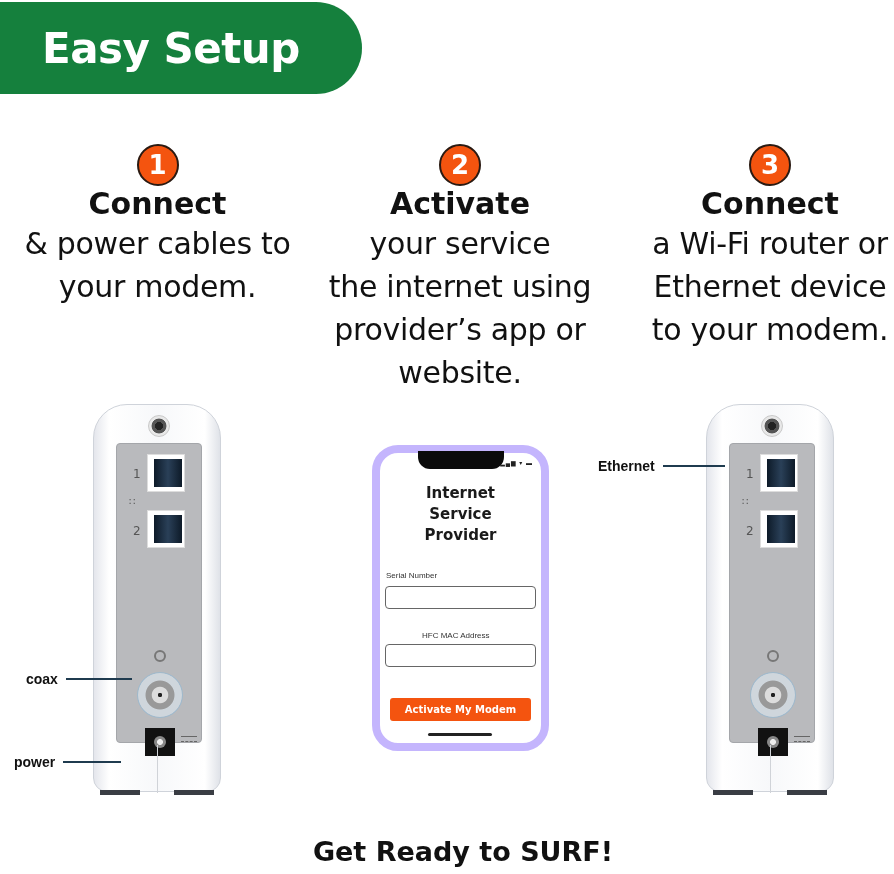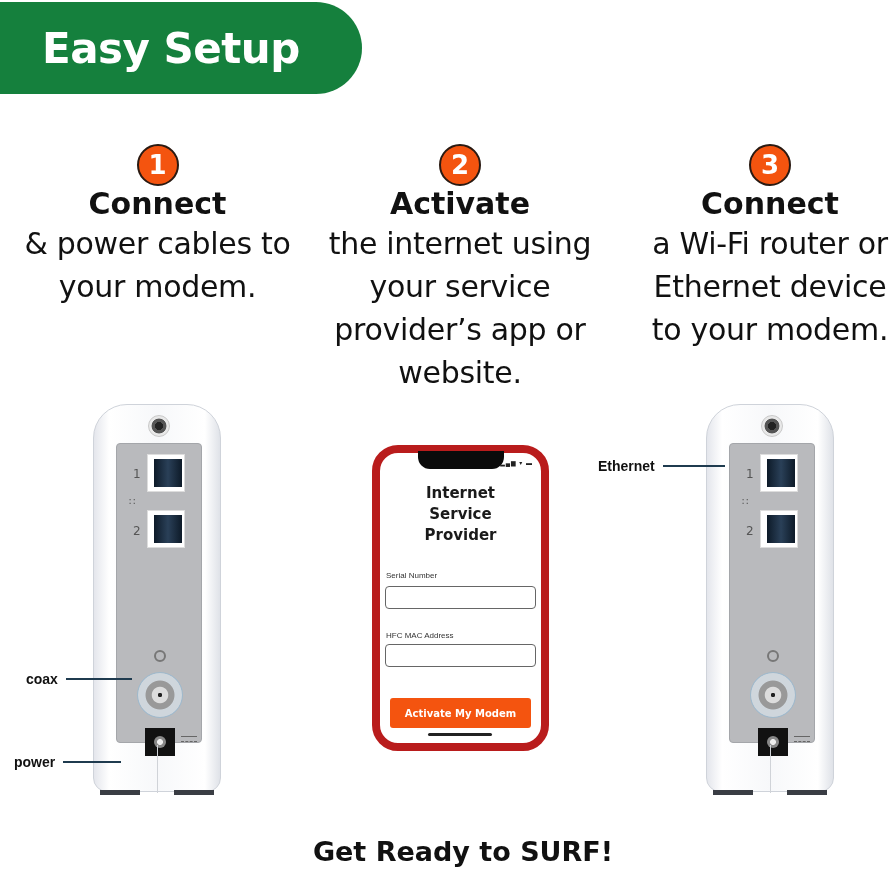--- a/index.html
+++ b/index.html
@@ -92,43 +92,43 @@
     .callout { position: absolute; display: flex; align-items: center; }
     .callout-label { font-size: 14px; font-weight: 700; color: #111; font-family: Liberation Sans, sans-serif; }
     .callout-line { height: 2px; background: #1f3b4f; margin-left: 8px; }
     .callout-coax { left: 26px; top: 671px; }
     .callout-power { left: 14px; top: 724px; margin-top: 30px; }
     .callout-eth { left: 598px; top: 458px; }
 
     
     .phone {
       position: absolute; left: 372px; top: 445px; width: 177px; height: 306px;
-      background: #fff; border: 8px solid #b91c1c; border-radius: 26px;
+      background: #fff; border: 8px solid #c4b5fd; border-radius: 26px;
     }
     .notch {
       position: absolute; left: 38px; top: -2px; width: 86px; height: 18px; background: #0b0b0b;
       border-radius: 0 0 12px 12px;
     }
     .status-icons { position: absolute; right: 8px; top: 6px; font-size: 6px; color: #222; letter-spacing: 1px; }
     .phone-title {
       position: absolute; left: 0; top: 30px; width: 100%; text-align: center;
       font-size: 15px; font-weight: 700; line-height: 21px; color: #1a1a1a;
       font-family: "DejaVu Sans", sans-serif;
     }
     .field-label { position: absolute; left: 6px; font-size: 8px; color: #333; font-family: "Liberation Sans", sans-serif; text-align: right; }
     .field-label-1 { top: 118px; }
-    .field-label-2 { top: 178px; }
+    .field-label-2 { top: 178px; margin-left: 36px; }
     .field {
       position: absolute; left: 5px; width: 151px; height: 23px; border: 1.5px solid #666; border-radius: 4px;
       background: #fff; font-size: 9px; padding: 0 4px;
     }
     .field-1 { top: 133px; }
     .field-2 { top: 191px; }
     .activate-btn {
-      position: absolute; left: 10px; top: 245px; width: 141px; height: 30px; background: #f4540f;
+      position: absolute; left: 10px; top: 245px; width: 141px; height: 23px; background: #f4540f;
       border: none; border-radius: 3px; color: #fff; font-size: 10px; font-weight: 700;
       font-family: "DejaVu Sans", sans-serif;
     }
     .home-bar { position: absolute; left: 48px; bottom: 7px; width: 64px; height: 3px; background: #222; border-radius: 2px; }
 
     .footer-text {
       position: absolute; left: 0; top: 836px; width: 926px; text-align: center;
       font-size: 27px; font-weight: 700; color: #111; font-family: "DejaVu Sans", sans-serif;
     }
   </style>
@@ -145,22 +145,22 @@
   <div class="step-desc">
     <div>&amp; power cables to</div>
     <div>your modem.</div>
   </div>
 </div>
 
 <div class="step step-2">
   <div class="step-badge">2</div>
   <div class="step-title">Activate</div>
   <div class="step-desc">
+    <div>your service</div>
     <div>the internet using</div>
-    <div>your service</div>
     <div>provider’s app or</div>
     <div>website.</div>
   </div>
 </div>
 
 <div class="step step-3">
   <div class="step-badge">3</div>
   <div class="step-title">Connect</div>
   <div class="step-desc">
     <div>a Wi-Fi router or</div>

